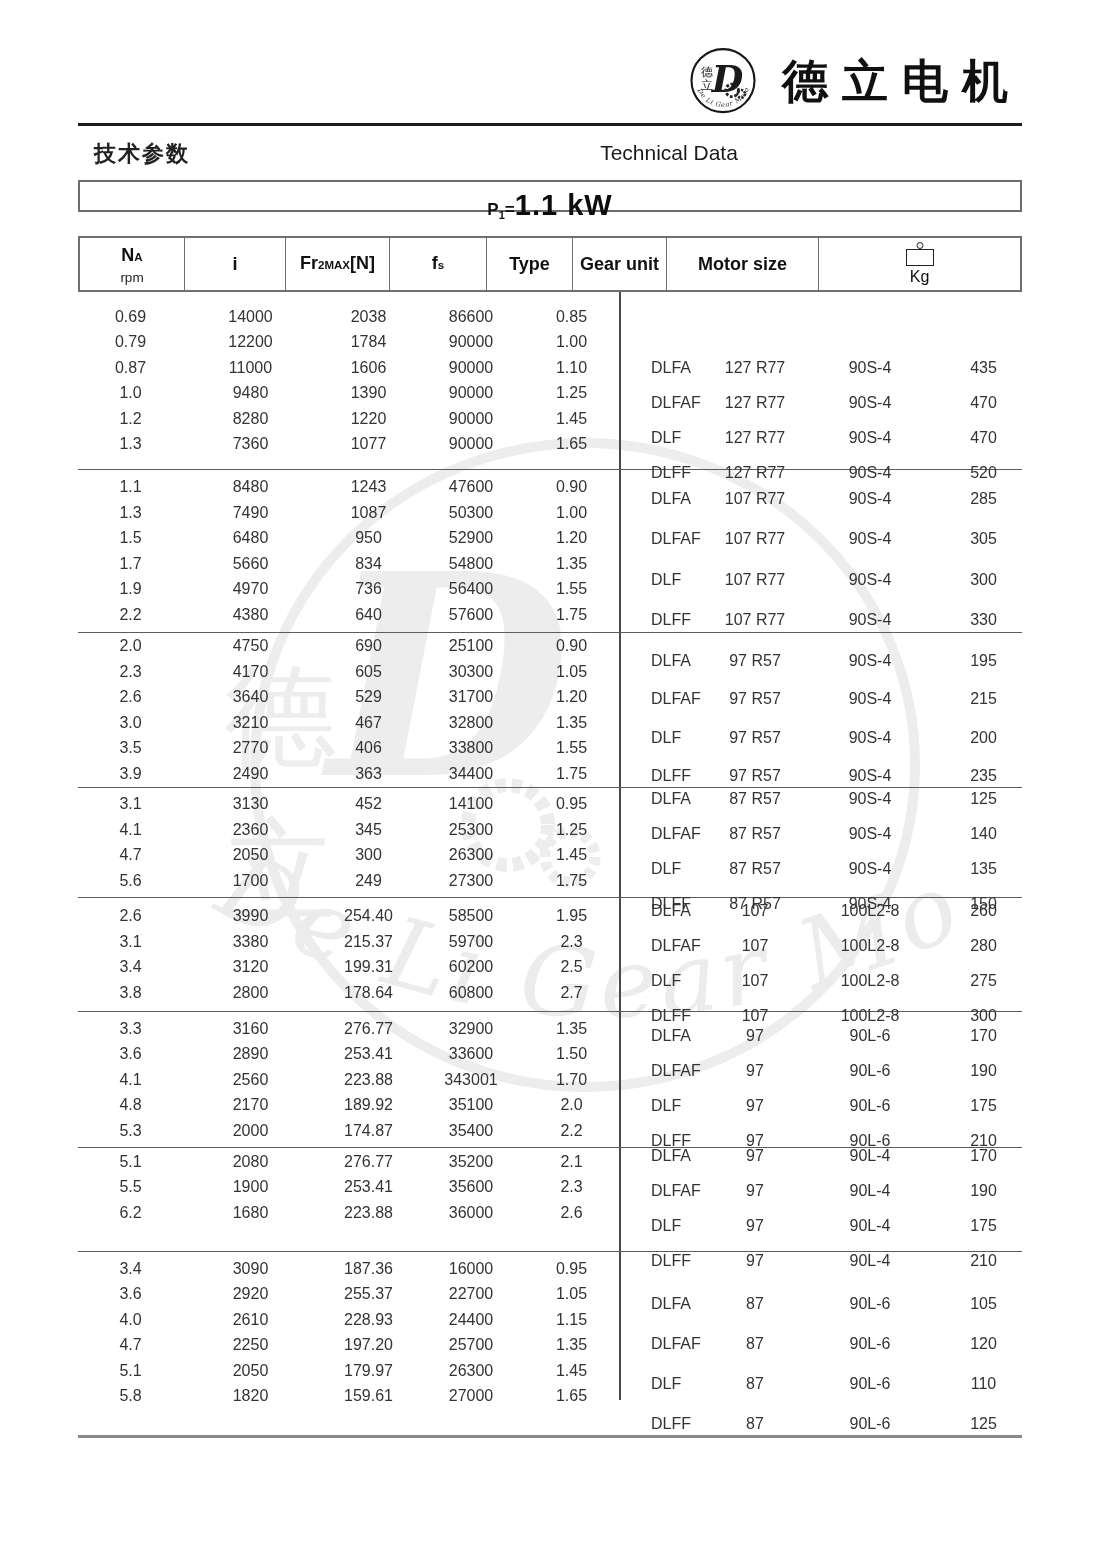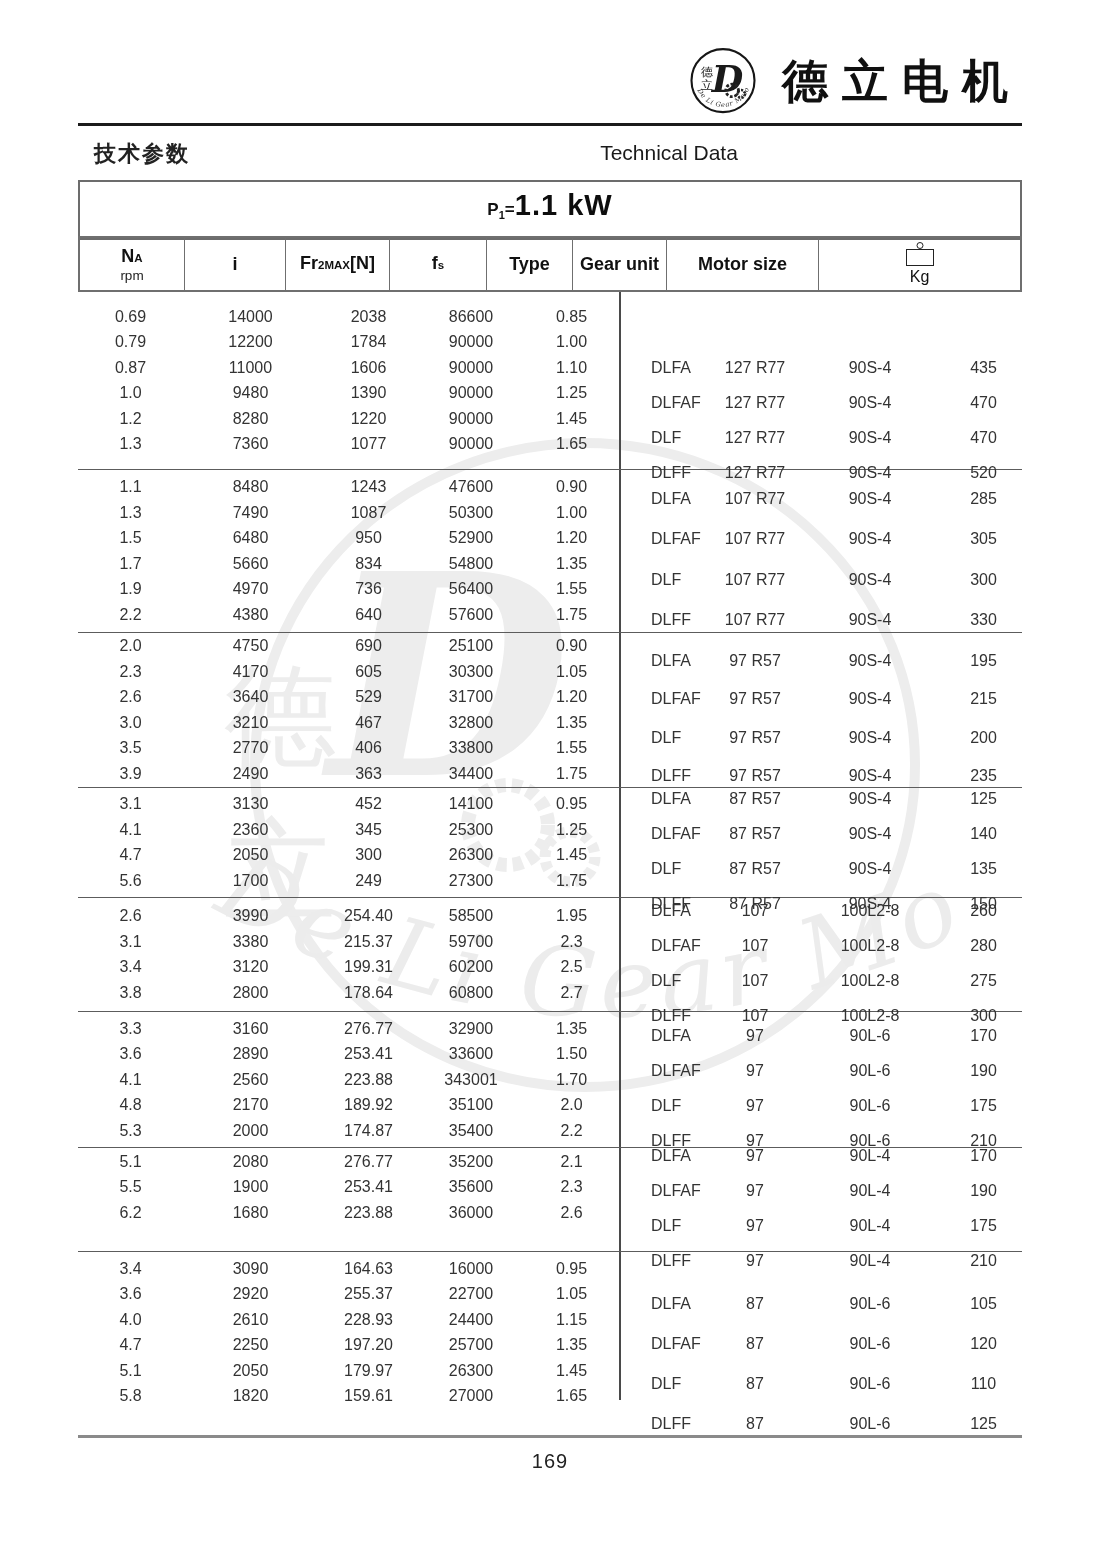--- a/index.html
+++ b/index.html
@@ -12,36 +12,36 @@
   .logo-svg{display:block;}
   .brand{font-size:46px;font-weight:800;letter-spacing:14px;color:#101010;
          font-family:"DejaVu Serif", serif;white-space:nowrap;}
   .top-rule{position:absolute;top:123px;left:0;width:100%;height:3px;background:#1b1b1b;}
 
   .subheader{position:absolute;top:139px;left:0;width:100%;height:32px;}
   .sec-cn{position:absolute;left:16px;top:0;font-size:22px;font-weight:700;color:#222;letter-spacing:2px;}
   .sec-en{position:absolute;left:545px;top:2px;transform:translateX(-50%);
           font-size:21px;font-weight:400;color:#1a1a1a;margin-left:46px;}
 
-  .title-box{position:absolute;top:180px;left:0;width:100%;height:60px;box-sizing:border-box;
+  .title-box{position:absolute;top:180px;left:0;width:100%;height:32px;box-sizing:border-box;
              border:2px solid #6c6c6c;display:flex;align-items:baseline;justify-content:center;
              padding-top:7px;}
   .p-small{font-size:17px;font-weight:700;color:#111;}
   .p-small sub{font-size:11px;}
   .p-big{font-size:29px;font-weight:800;color:#0d0d0d;letter-spacing:1px;}
 
   
   .table-header{position:absolute;top:236px;left:0;width:944px;height:56px;box-sizing:border-box;
                 border:2px solid #6f6f6f;display:flex;}
   .hcell{box-sizing:border-box;border-right:1.5px solid #6f6f6f;display:flex;flex-direction:column;
          align-items:center;justify-content:center;}
   .hcell:last-child{border-right:none;}
   .w105{width:105px}.w135{width:135px}.w101{width:101px}.w104{width:104px}
   .w97{width:97px}.w86{width:86px}.w94{width:94px}.w152{width:152px}.w70{width:70px;flex:1}
-  .hmain{font-size:18px;font-weight:700;color:#111;line-height:20px;}
+  .hmain{font-size:18px;font-weight:700;color:#111;line-height:25px;}
   .hsub{font-size:11.5px;font-weight:700;}
   .hunit{font-size:13.5px;color:#222;line-height:15px;}
   .weight-icon{width:26px;height:15px;border:1.6px solid #222;position:relative;margin:5px auto 2px;}
   .knob{position:absolute;top:-8px;left:50%;transform:translateX(-50%);
         width:5px;height:5px;border:1.4px solid #222;border-radius:50%;background:#fff;}
   .kg-label{font-size:16px;color:#111;line-height:17px;}
 
   
   .data-area{position:absolute;top:292px;left:0;width:944px;height:1143px;
              border-bottom:3px solid #8a8a8a;box-sizing:content-box;}
@@ -596,21 +596,21 @@
             <div class="vcell v2">90L-4</div>
             <div class="vcell v3">210</div>
           </div>
         </div>
       </div>
       <div class="group group-8">
         <div class="rows-left">
           <div class="drow">
             <div class="dcell">3.4</div>
             <div class="dcell">3090</div>
-            <div class="dcell">164.63</div>
+            <div class="dcell">187.36</div>
             <div class="dcell">16000</div>
             <div class="dcell">0.95</div>
           </div>
           <div class="drow">
             <div class="dcell">3.6</div>
             <div class="dcell">2920</div>
             <div class="dcell">255.37</div>
             <div class="dcell">22700</div>
             <div class="dcell">1.05</div>
           </div>
@@ -665,15 +665,14 @@
           <div class="vrow">
             <div class="vcell v0">DLFF</div>
             <div class="vcell v1">87</div>
             <div class="vcell v2">90L-6</div>
             <div class="vcell v3">125</div>
           </div>
         </div>
       </div>
     </div>
 
-  <div class="page-number">169</div>
 
 </div>
 
 </body></html>

